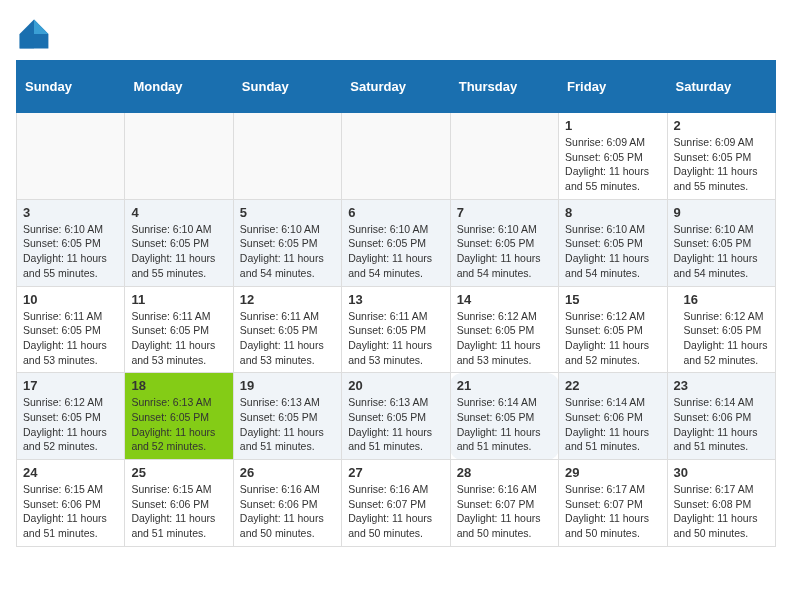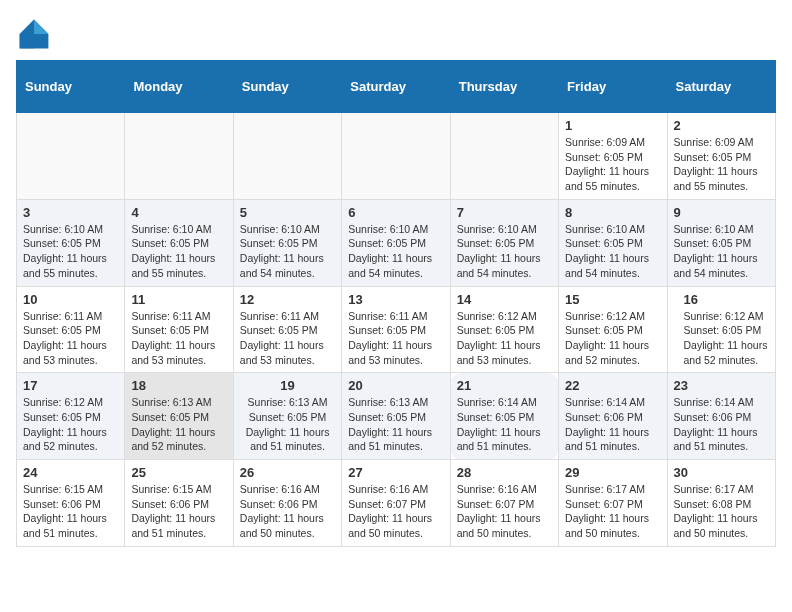--- a/index.html
+++ b/index.html
@@ -230,27 +230,27 @@
 Daylight: 11 hours and 52 minutes.</div>
         </td>
       </tr>
       <tr>
         <td style="background-color: rgb(240, 244, 248);">
           <span class="day-number">17</span>
           <div class="day-info" style="white-space: pre-line;">Sunrise: 6:12 AM
 Sunset: 6:05 PM
 Daylight: 11 hours and 52 minutes.</div>
         </td>
-        <td style="background-color: #e5e5e5; margin-top: 32px;">
+        <td style="background-color: #84cc16; margin-top: 32px;">
           <span class="day-number">18</span>
           <div class="day-info" style="white-space: pre-line;">Sunrise: 6:13 AM
 Sunset: 6:05 PM
 Daylight: 11 hours and 52 minutes.</div>
         </td>
-        <td style="background-color: rgb(240, 244, 248); text-align: center;">
+        <td style="background-color: rgb(240, 244, 248);">
           <span class="day-number">19</span>
           <div class="day-info" style="white-space: pre-line;">Sunrise: 6:13 AM
 Sunset: 6:05 PM
 Daylight: 11 hours and 51 minutes.</div>
         </td>
         <td style="background-color: rgb(240, 244, 248);">
           <span class="day-number">20</span>
           <div class="day-info" style="white-space: pre-line;">Sunrise: 6:13 AM
 Sunset: 6:05 PM
 Daylight: 11 hours and 51 minutes.</div>

